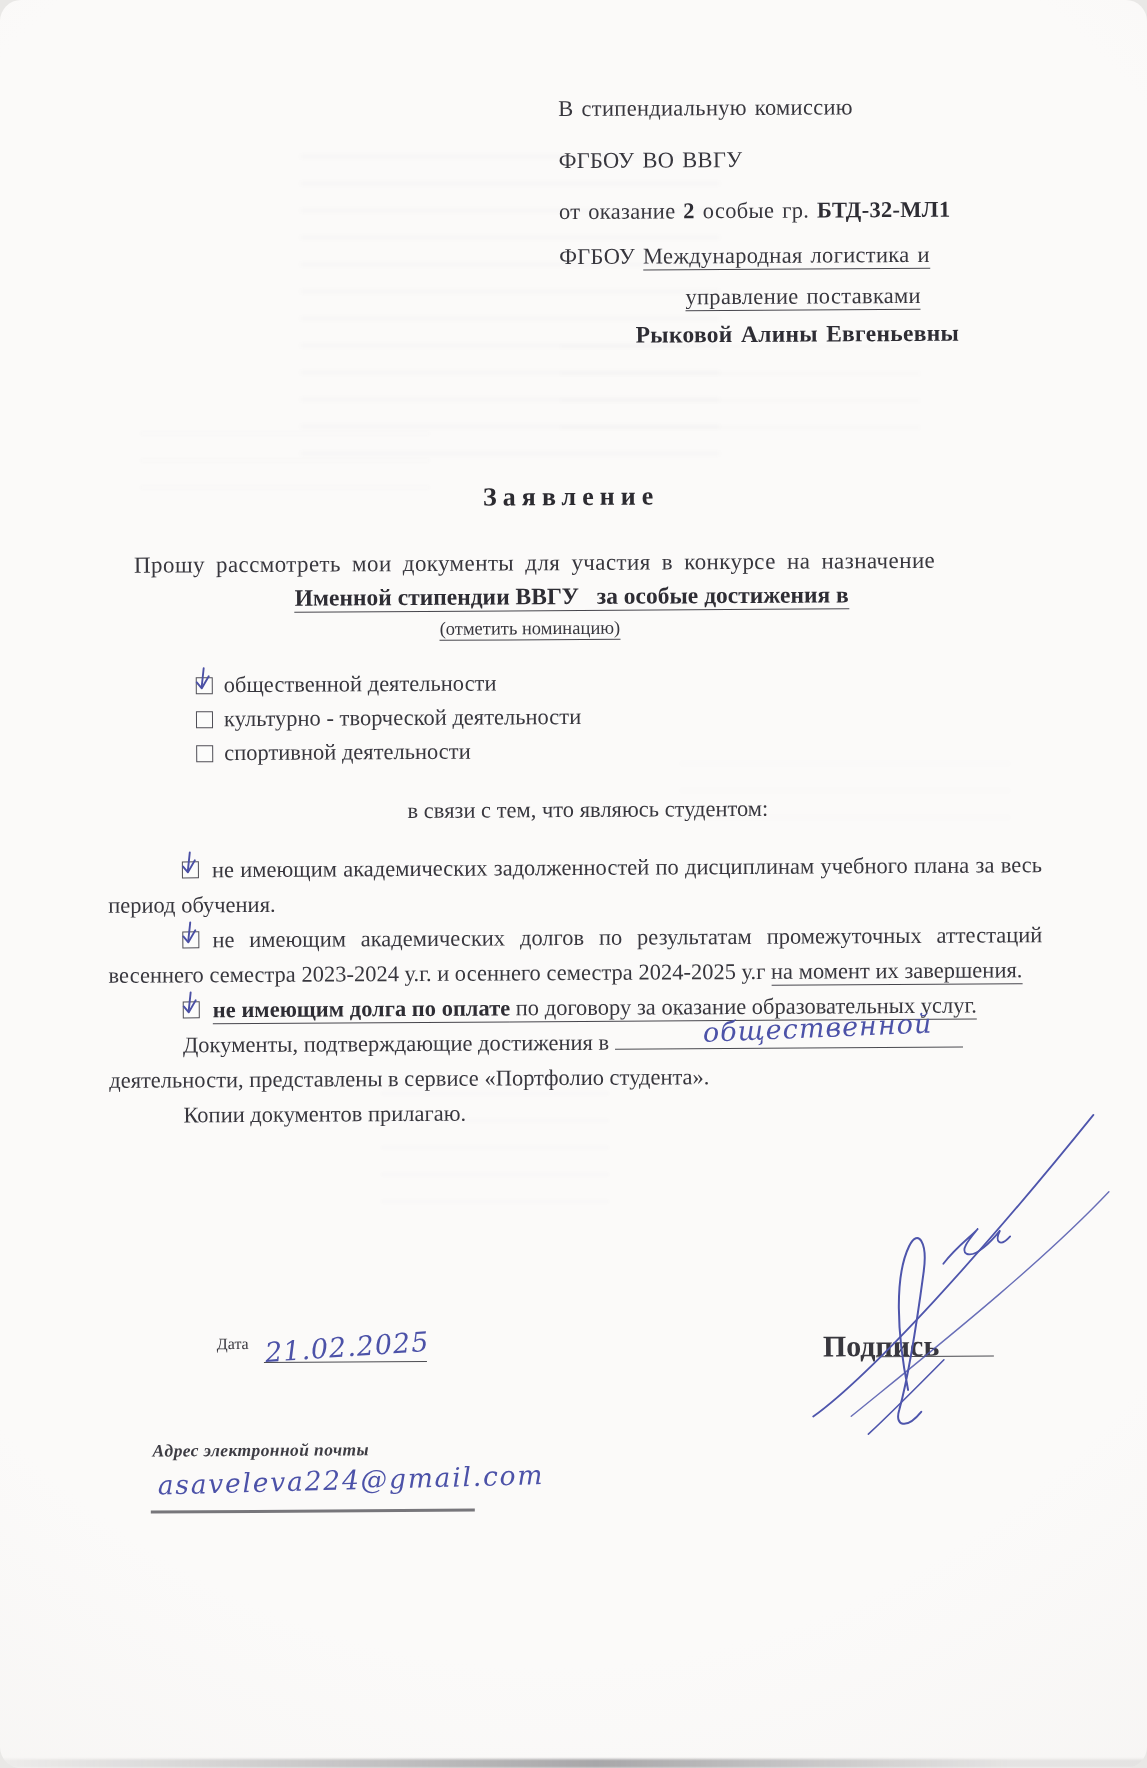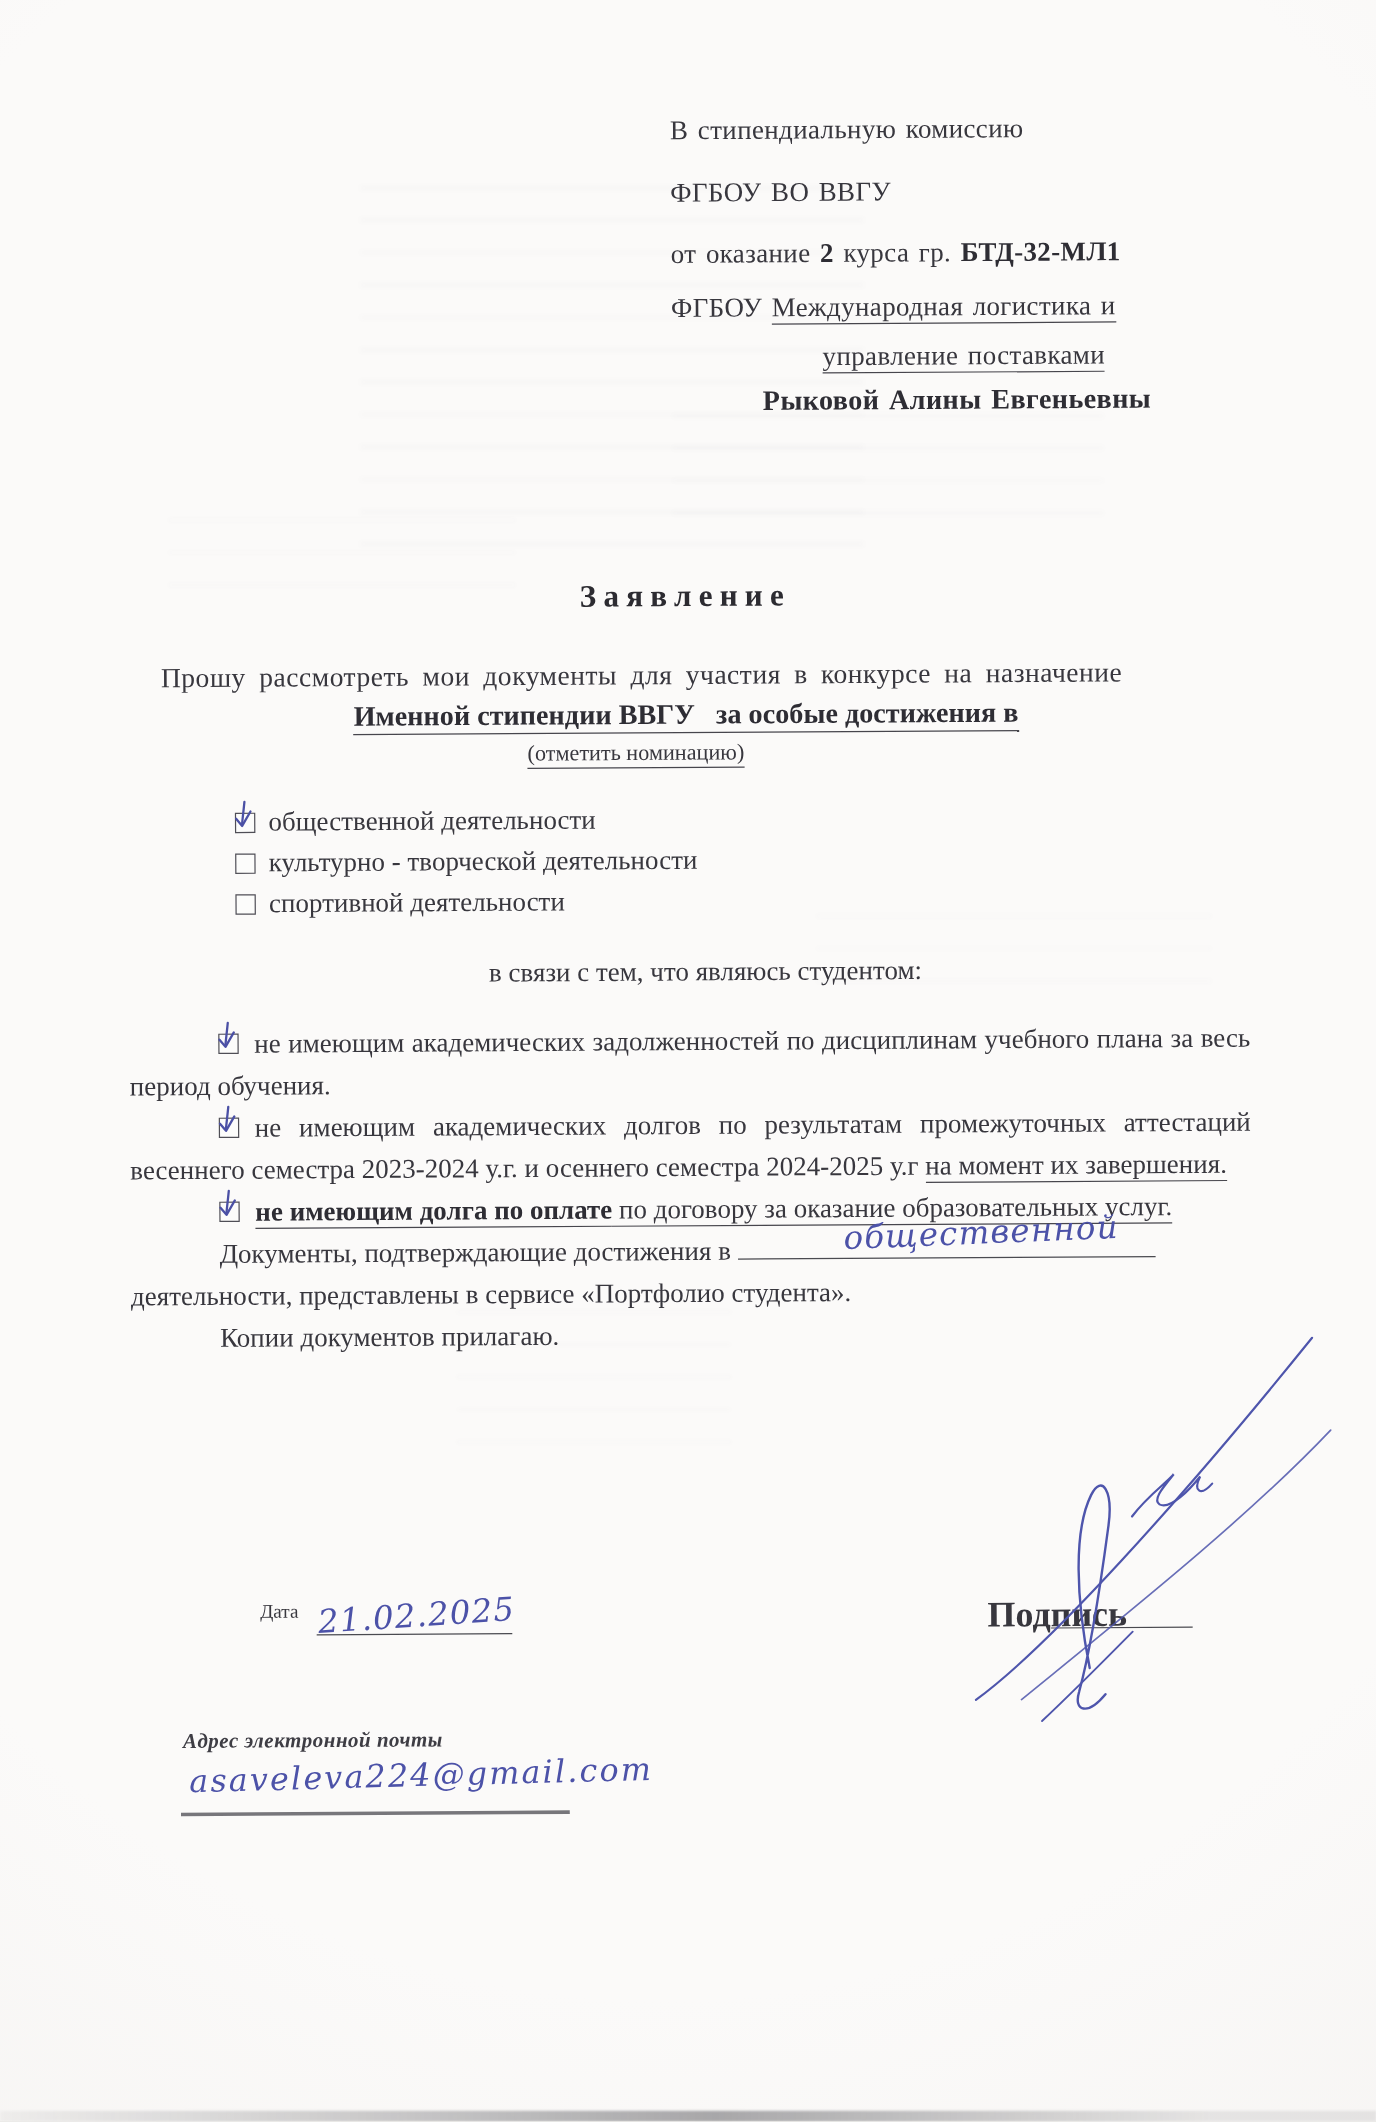--- a/index.html
+++ b/index.html
@@ -5,20 +5,21 @@
   html,body{margin:0;padding:0;background:#e9e8e6;}
   .page{
     position:relative;
     width:1147px;height:1768px;
     margin:0 auto;
     overflow:hidden;
     background:
       radial-gradient(130% 95% at 48% 42%, #fbfaf9 55%, #f3f1ef 92%, #edebe9 100%);
     font-family:"Liberation Serif","DejaVu Serif",serif;
     color:#38373e;
+    border-radius:21px;
   }
   .sheet{position:absolute;inset:0;transform:rotate(-0.35deg);}
   .abs{position:absolute;}
   .u{border-bottom:1.6px solid #47464d;padding-bottom:1px;}
   .b{font-weight:bold;color:#2e2d34;}
   .hand{
     font-family:"DejaVu Serif",serif;
     font-style:italic;
     color:#4c52a8;
   }
@@ -98,21 +99,21 @@
   <div class="ghost g2"></div>
   <div class="ghost g3"></div>
   <div class="ghost g4"></div>
   <div class="ghost g5"></div>
 
   <div class="sheet">
 
     <div class="abs header">
       <div class="hl hl1">В стипендиальную комиссию</div>
       <div class="hl hl2">ФГБОУ ВО ВВГУ</div>
-      <div class="hl hl3"><span>от оказание </span><span class="b">2</span><span> курса гр. </span><span class="b">БТД-32-МЛ1</span></div>
+      <div class="hl hl3"><span>от оказание </span><span class="b">2</span><span> особые гр. </span><span class="b">БТД-32-МЛ1</span></div>
       <div class="hl hl4"><span>ФГБОУ </span><span class="u">Международная логистика и</span></div>
       <div class="hl hl5"><span class="u">управление поставками</span></div>
       <div class="hl hl6 b">Рыковой Алины Евгеньевны</div>
     </div>
 
     <div class="abs doc-title">Заявление</div>
 
     <div class="abs intro">Прошу рассмотреть мои документы для участия в конкурсе на назначение</div>
     <div class="abs schol"><span class="b u">Именной стипендии ВВГУ   за особые достижения в</span></div>
     <div class="abs note"><span class="u">(отметить номинацию)</span></div>

